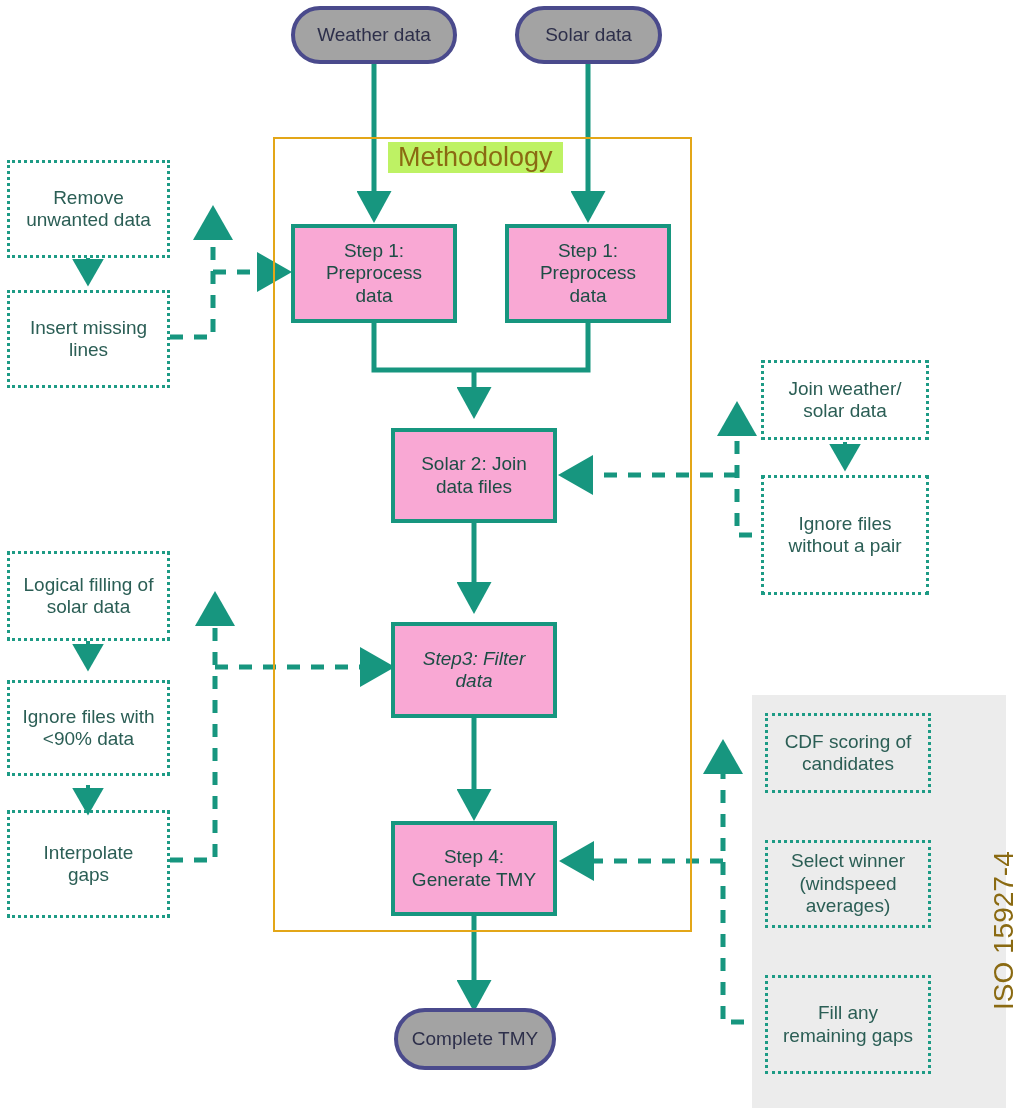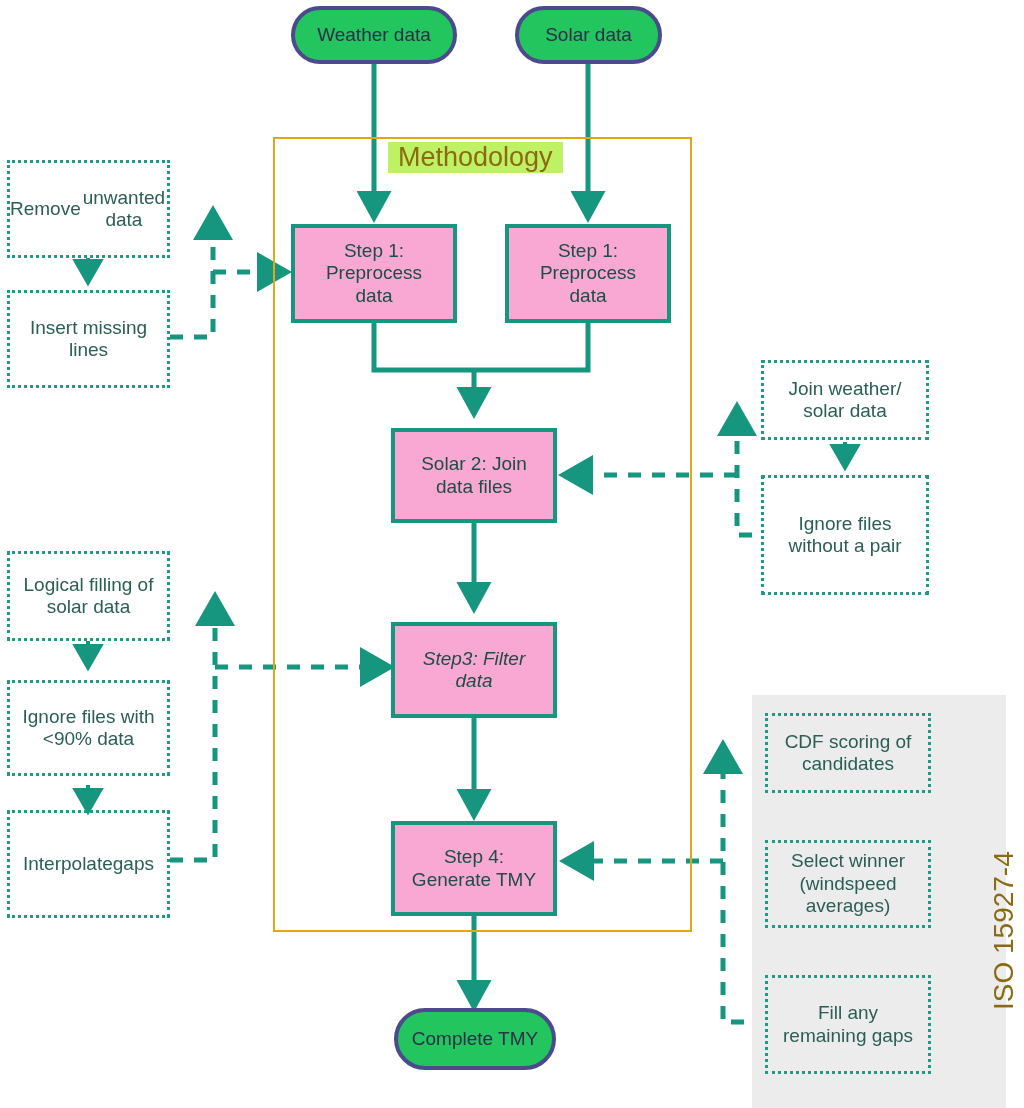--- a/index.html
+++ b/index.html
@@ -6,21 +6,21 @@
   body{width:1024px;height:1108px;position:relative;overflow:hidden;
        font-family:"Liberation Sans","DejaVu Sans",sans-serif;}
   #stage{position:absolute;left:0;top:0;width:1024px;height:1108px;}
   svg#art{position:absolute;left:0;top:0;width:1024px;height:1108px;}
 
   .node{position:absolute;box-sizing:border-box;display:flex;
         align-items:center;justify-content:center;text-align:center;}
   .node span{display:block;line-height:1.18;}
 
   
-  .term{border:4px solid #4a4a8c;border-radius:34px;background:#22c55e;
+  .term{border:4px solid #4a4a8c;border-radius:34px;background:#a3a3a3;
         color:#2d2f4a;font-size:19px;}
 
   
   .proc{border:4px solid #17967f;background:#f9a8d4;color:#1d4d45;font-size:19px;}
 
   
   .ann{border:3px dotted #1d9b85;background:transparent;color:#2b5e55;
        font-size:19px;}
 
   
@@ -127,21 +127,21 @@
   <div class="node proc" style="left:391px;top:622px;width:166px;height:96px;flex-direction:column;font-style:italic;">
     <span>Step3: Filter</span>
     <span>data</span>
   </div>
 
   <div class="node proc" style="left:391px;top:821px;width:166px;height:95px;flex-direction:column;">
     <span>Step 4:</span>
     <span>Generate TMY</span>
   </div>
 
-  <div class="node ann" style="left:7px;top:160px;width:163px;height:98px;">
+  <div class="node ann" style="left:7px;top:160px;width:163px;height:98px;flex-direction:column;">
     <span>Remove</span>
     <span>unwanted data</span>
   </div>
 
   <div class="node ann" style="left:7px;top:290px;width:163px;height:98px;flex-direction:column;">
     <span>Insert missing</span>
     <span>lines</span>
   </div>
 
   <div class="node ann" style="left:761px;top:360px;width:168px;height:80px;flex-direction:column;">
@@ -157,21 +157,21 @@
   <div class="node ann" style="left:7px;top:551px;width:163px;height:90px;flex-direction:column;">
     <span>Logical filling of</span>
     <span>solar data</span>
   </div>
 
   <div class="node ann" style="left:7px;top:680px;width:163px;height:96px;flex-direction:column;">
     <span>Ignore files with</span>
     <span>&lt;90% data</span>
   </div>
 
-  <div class="node ann" style="left:7px;top:810px;width:163px;height:108px;flex-direction:row;">
+  <div class="node ann" style="left:7px;top:810px;width:163px;height:108px;flex-direction:column;">
     <span>Interpolate</span>
     <span>gaps</span>
   </div>
 
   <div class="node ann" style="left:765px;top:713px;width:166px;height:80px;flex-direction:column;text-align:center;">
     <span>CDF scoring of</span>
     <span>candidates</span>
   </div>
 
   <div class="node ann" style="left:765px;top:840px;width:166px;height:88px;flex-direction:column;justify-content:center;">

